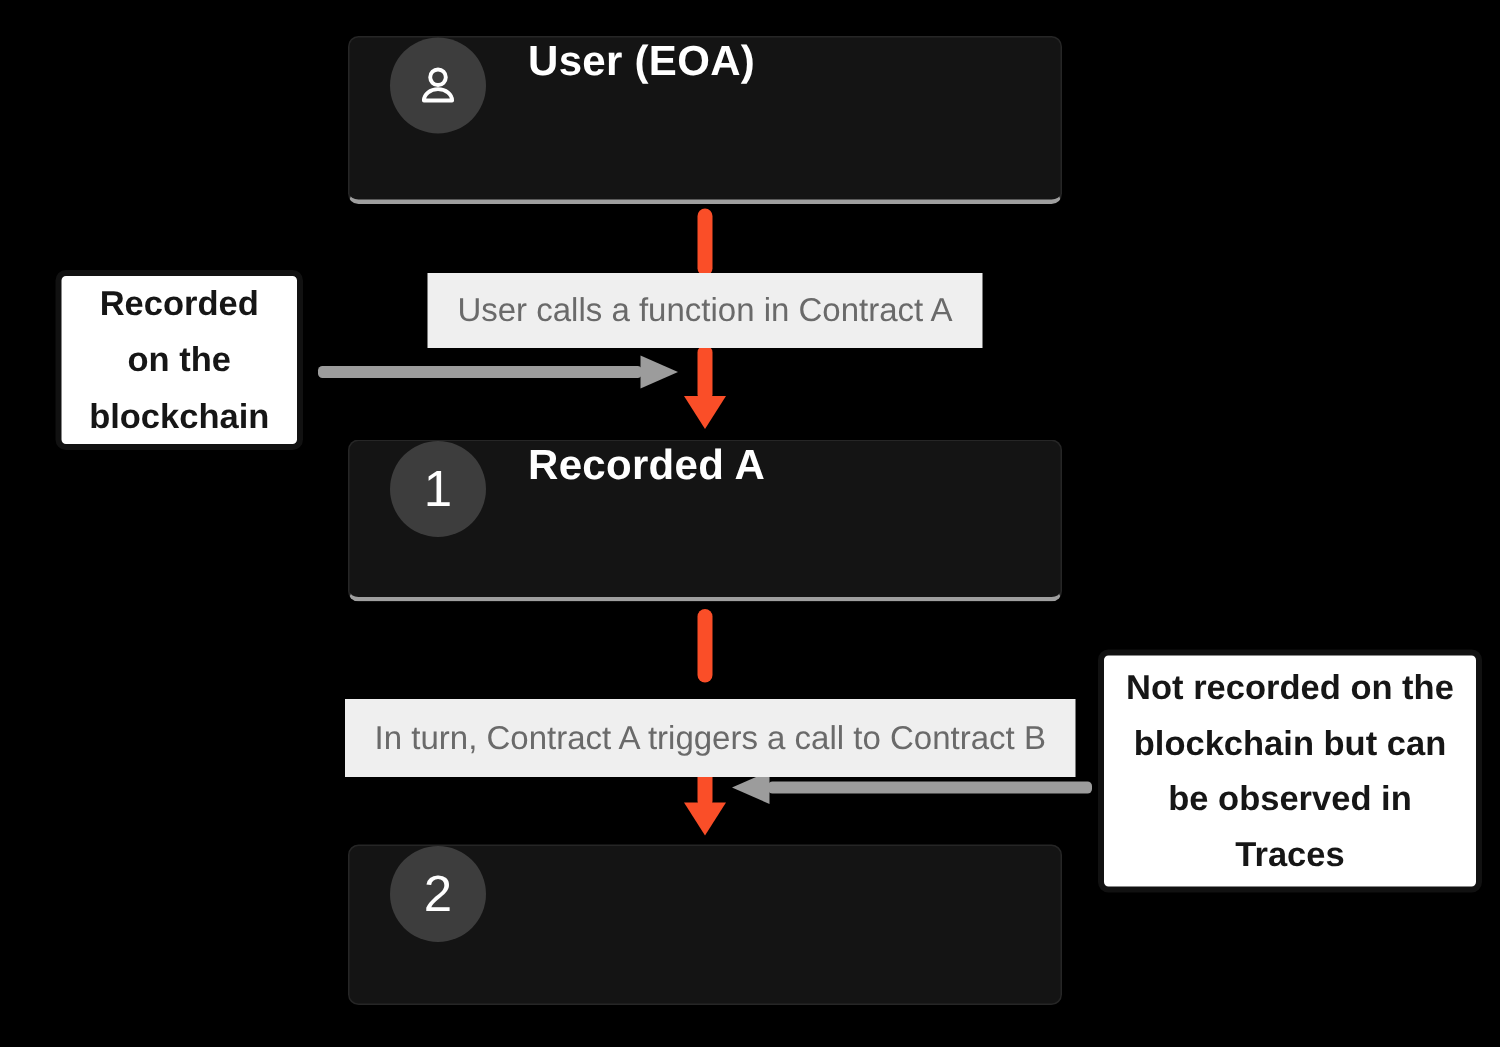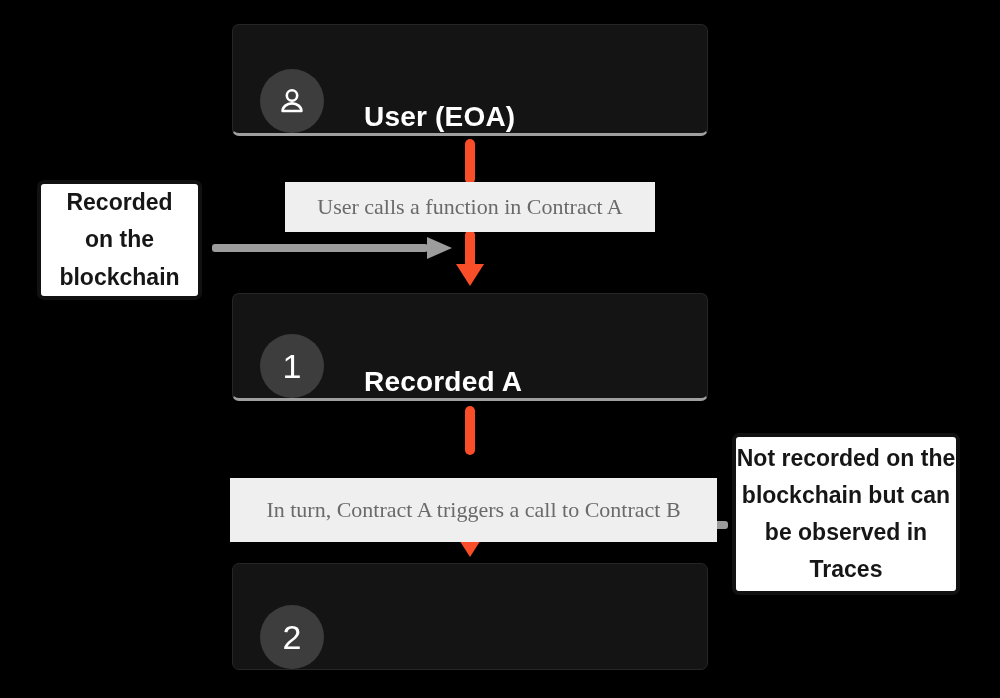--- a/index.html
+++ b/index.html
@@ -4,40 +4,40 @@
 <style>
   html,body{margin:0;padding:0;background:#000;}
   .stage{
     position:relative;width:1000px;height:698px;background:#000;overflow:hidden;
     font-family:"Liberation Sans",sans-serif;
   }
   
   .node{
     position:absolute;left:232px;width:476px;
     background:#141414;border:1px solid #262626;border-radius:7px;
-    box-sizing:border-box;display:flex;align-items:flex-end;gap:40px;
+    box-sizing:border-box;display:flex;align-items:flex-start;gap:28px;
     padding-left:27px;
   }
   .node.edge-bottom{border-bottom:3px solid #9f9f9f;}
   #node-user{top:24px;height:112px;}
   #node-contract-a{top:293px;height:108px;}
   #node-contract-b{top:563px;height:107px;}
   .badge{
     width:64px;height:64px;border-radius:50%;background:#3d3d3d;
     display:flex;align-items:center;justify-content:center;flex:0 0 auto;
   }
   .badge .num{color:#fff;font-size:34px;font-weight:400;line-height:1;}
   .node-label{color:#fff;font-size:28px;font-weight:700;letter-spacing:.2px;}
   
   .strip{
     position:absolute;background:#efefef;color:#6a6a6a;font-size:22px;
-    display:flex;align-items:center;justify-content:center;z-index:2;font-family:Liberation Serif, serif;
+    display:flex;align-items:center;justify-content:center;z-index:2;
   }
   #strip-1{left:285px;top:182px;width:370px;height:50px;}
-  #strip-2{left:230px;top:478px;width:487px;height:64px;}
+  #strip-2{left:230px;top:466px;width:487px;height:52px;}
   
   .oseg{position:absolute;width:10px;background:#fa4e28;border-radius:5px;z-index:1;}
   #o1a{left:465px;top:139px;height:45px;}
   #o1b{left:465px;top:230px;height:38px;}
   #o2a{left:465px;top:406px;height:49px;}
   #o2b{left:465px;top:503px;height:36px;}
   .ohead{
     position:absolute;width:0;height:0;z-index:1;
     border-left:14px solid transparent;border-right:14px solid transparent;
     border-top:22px solid #fa4e28;
@@ -45,21 +45,21 @@
   #o1h{left:456px;top:264px;}
   #o2h{left:456px;top:535px;}
   
   .note{
     position:absolute;background:#fff;border:4px solid #111;border-radius:7px;
     box-sizing:border-box;display:flex;align-items:center;justify-content:center;
     text-align:center;color:#161616;font-weight:700;font-size:23px;line-height:1.62;
   }
   .note-text{white-space:pre-line;}
   #note-left{left:37px;top:180px;width:165px;height:120px;}
-  #note-right{left:732px;top:433px;width:228px;height:162px;}
+  #note-right{left:732px;top:433px;width:256px;height:162px;}
   
   .gshaft{position:absolute;height:8px;background:#9c9c9c;border-radius:3px;}
   #g1s{left:212px;top:244px;width:216px;}
   #g2s{left:512px;top:521px;width:216px;}
   .ghead{position:absolute;width:0;height:0;}
   #g1h{ left:427px;top:237px;
     border-top:11px solid transparent;border-bottom:11px solid transparent;
     border-left:25px solid #9c9c9c;}
   #g2h{ left:488px;top:514px;
     border-top:11px solid transparent;border-bottom:11px solid transparent;

